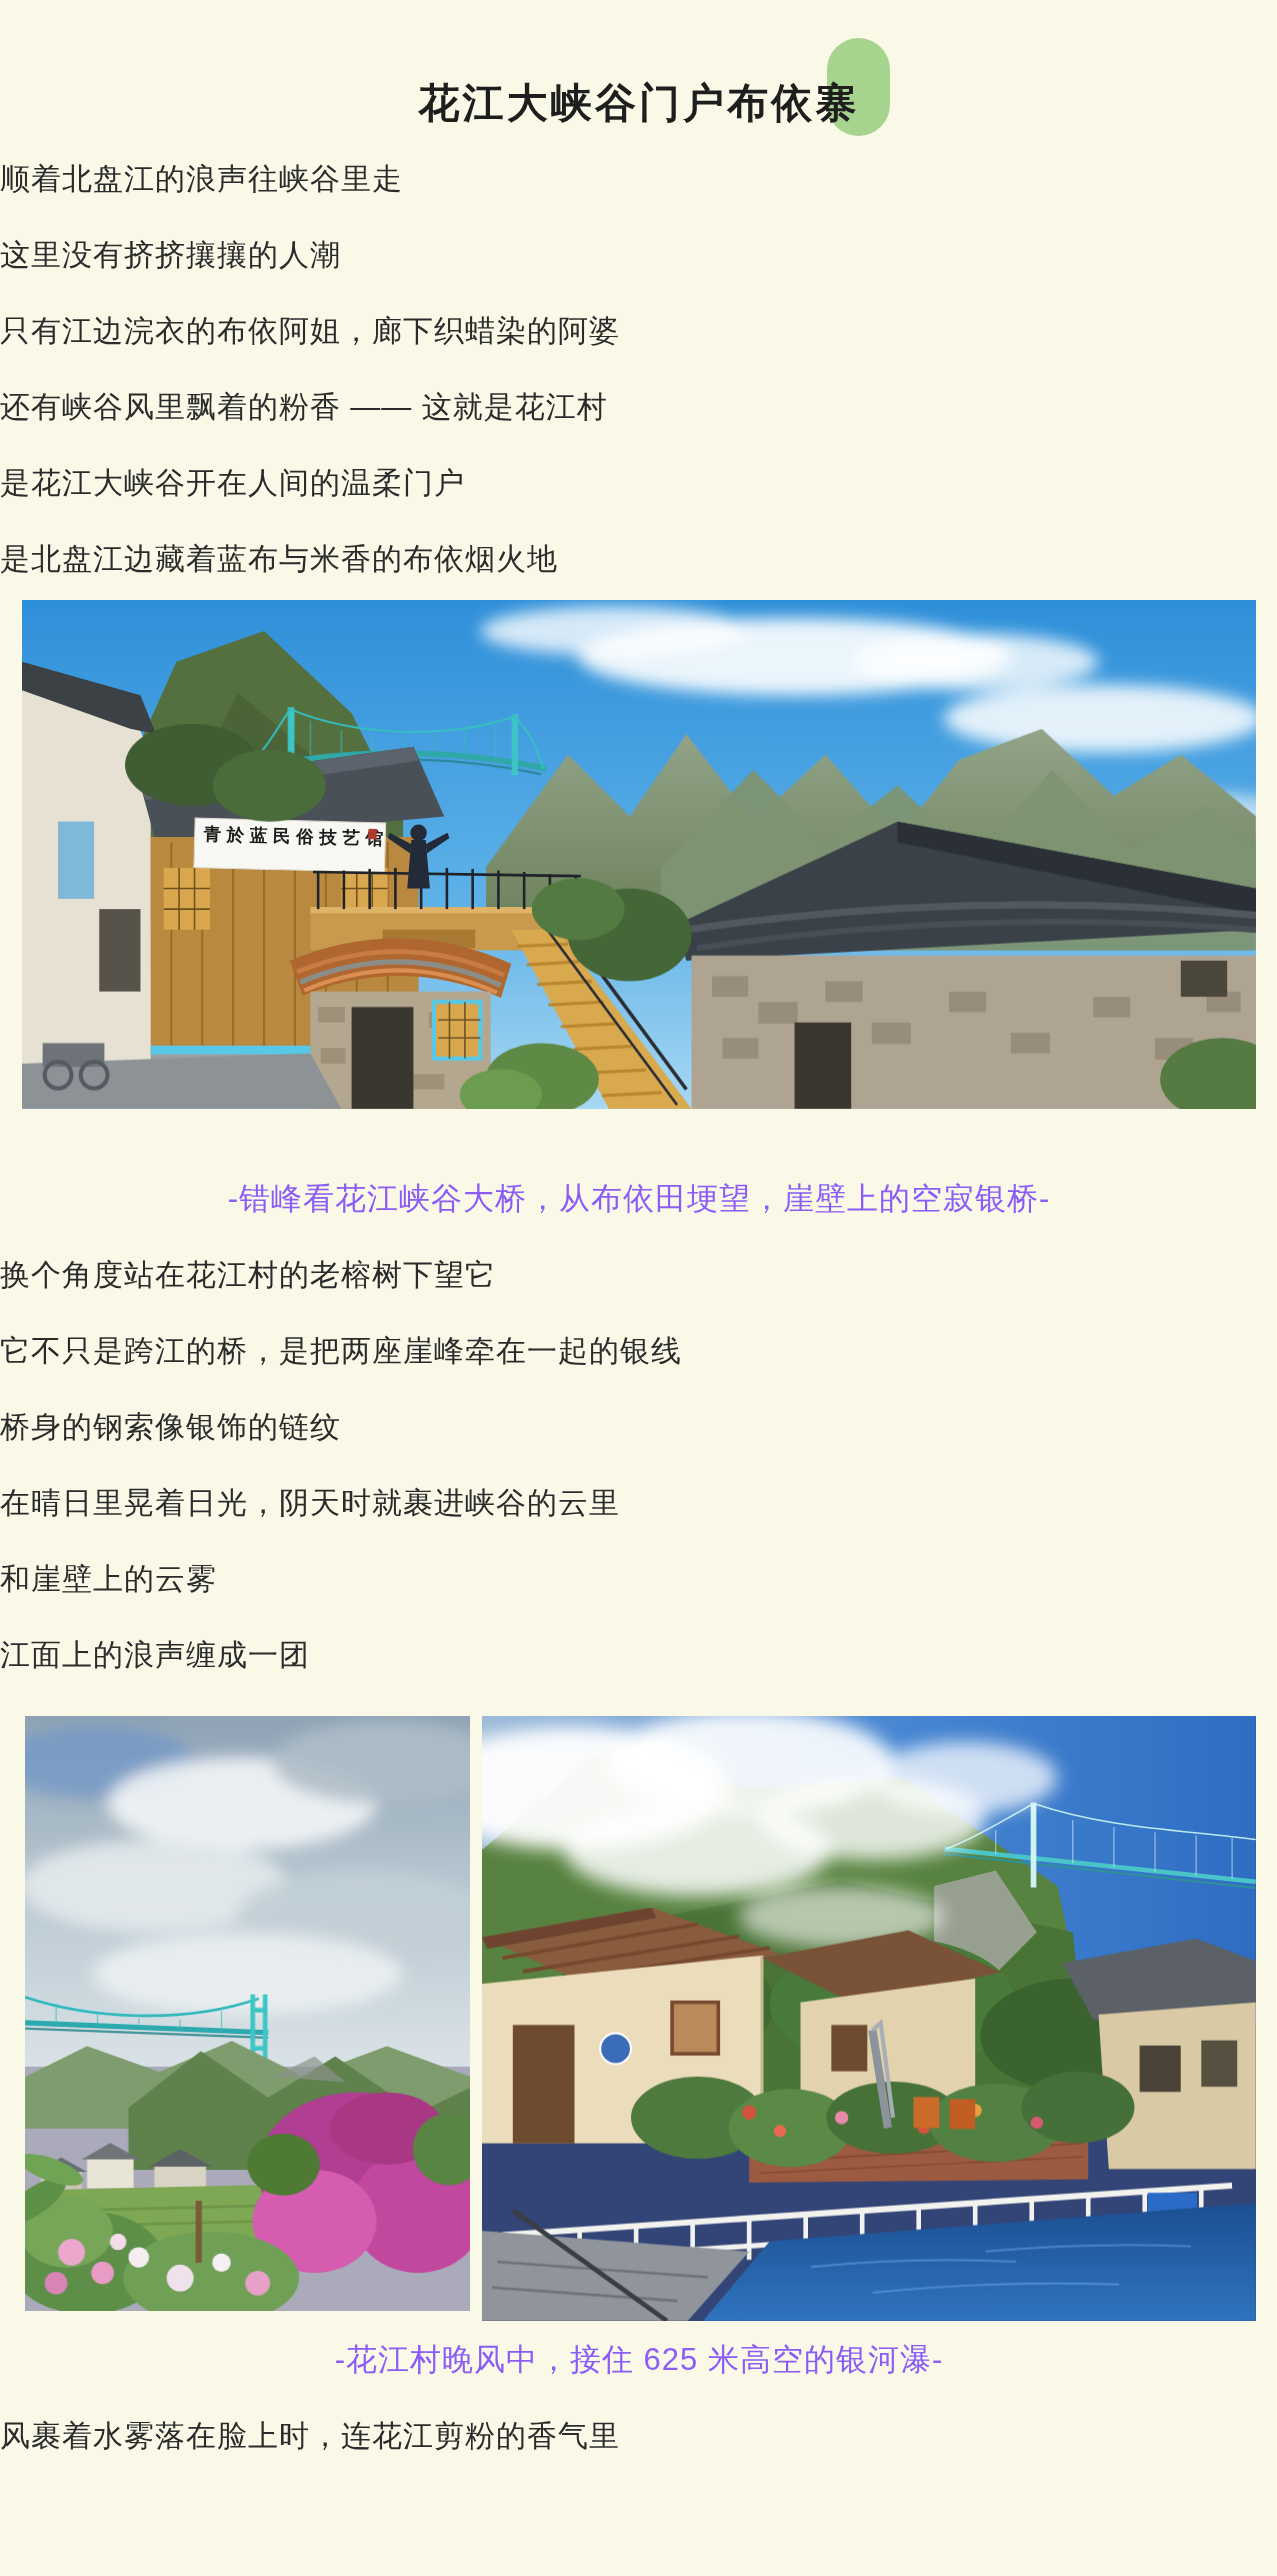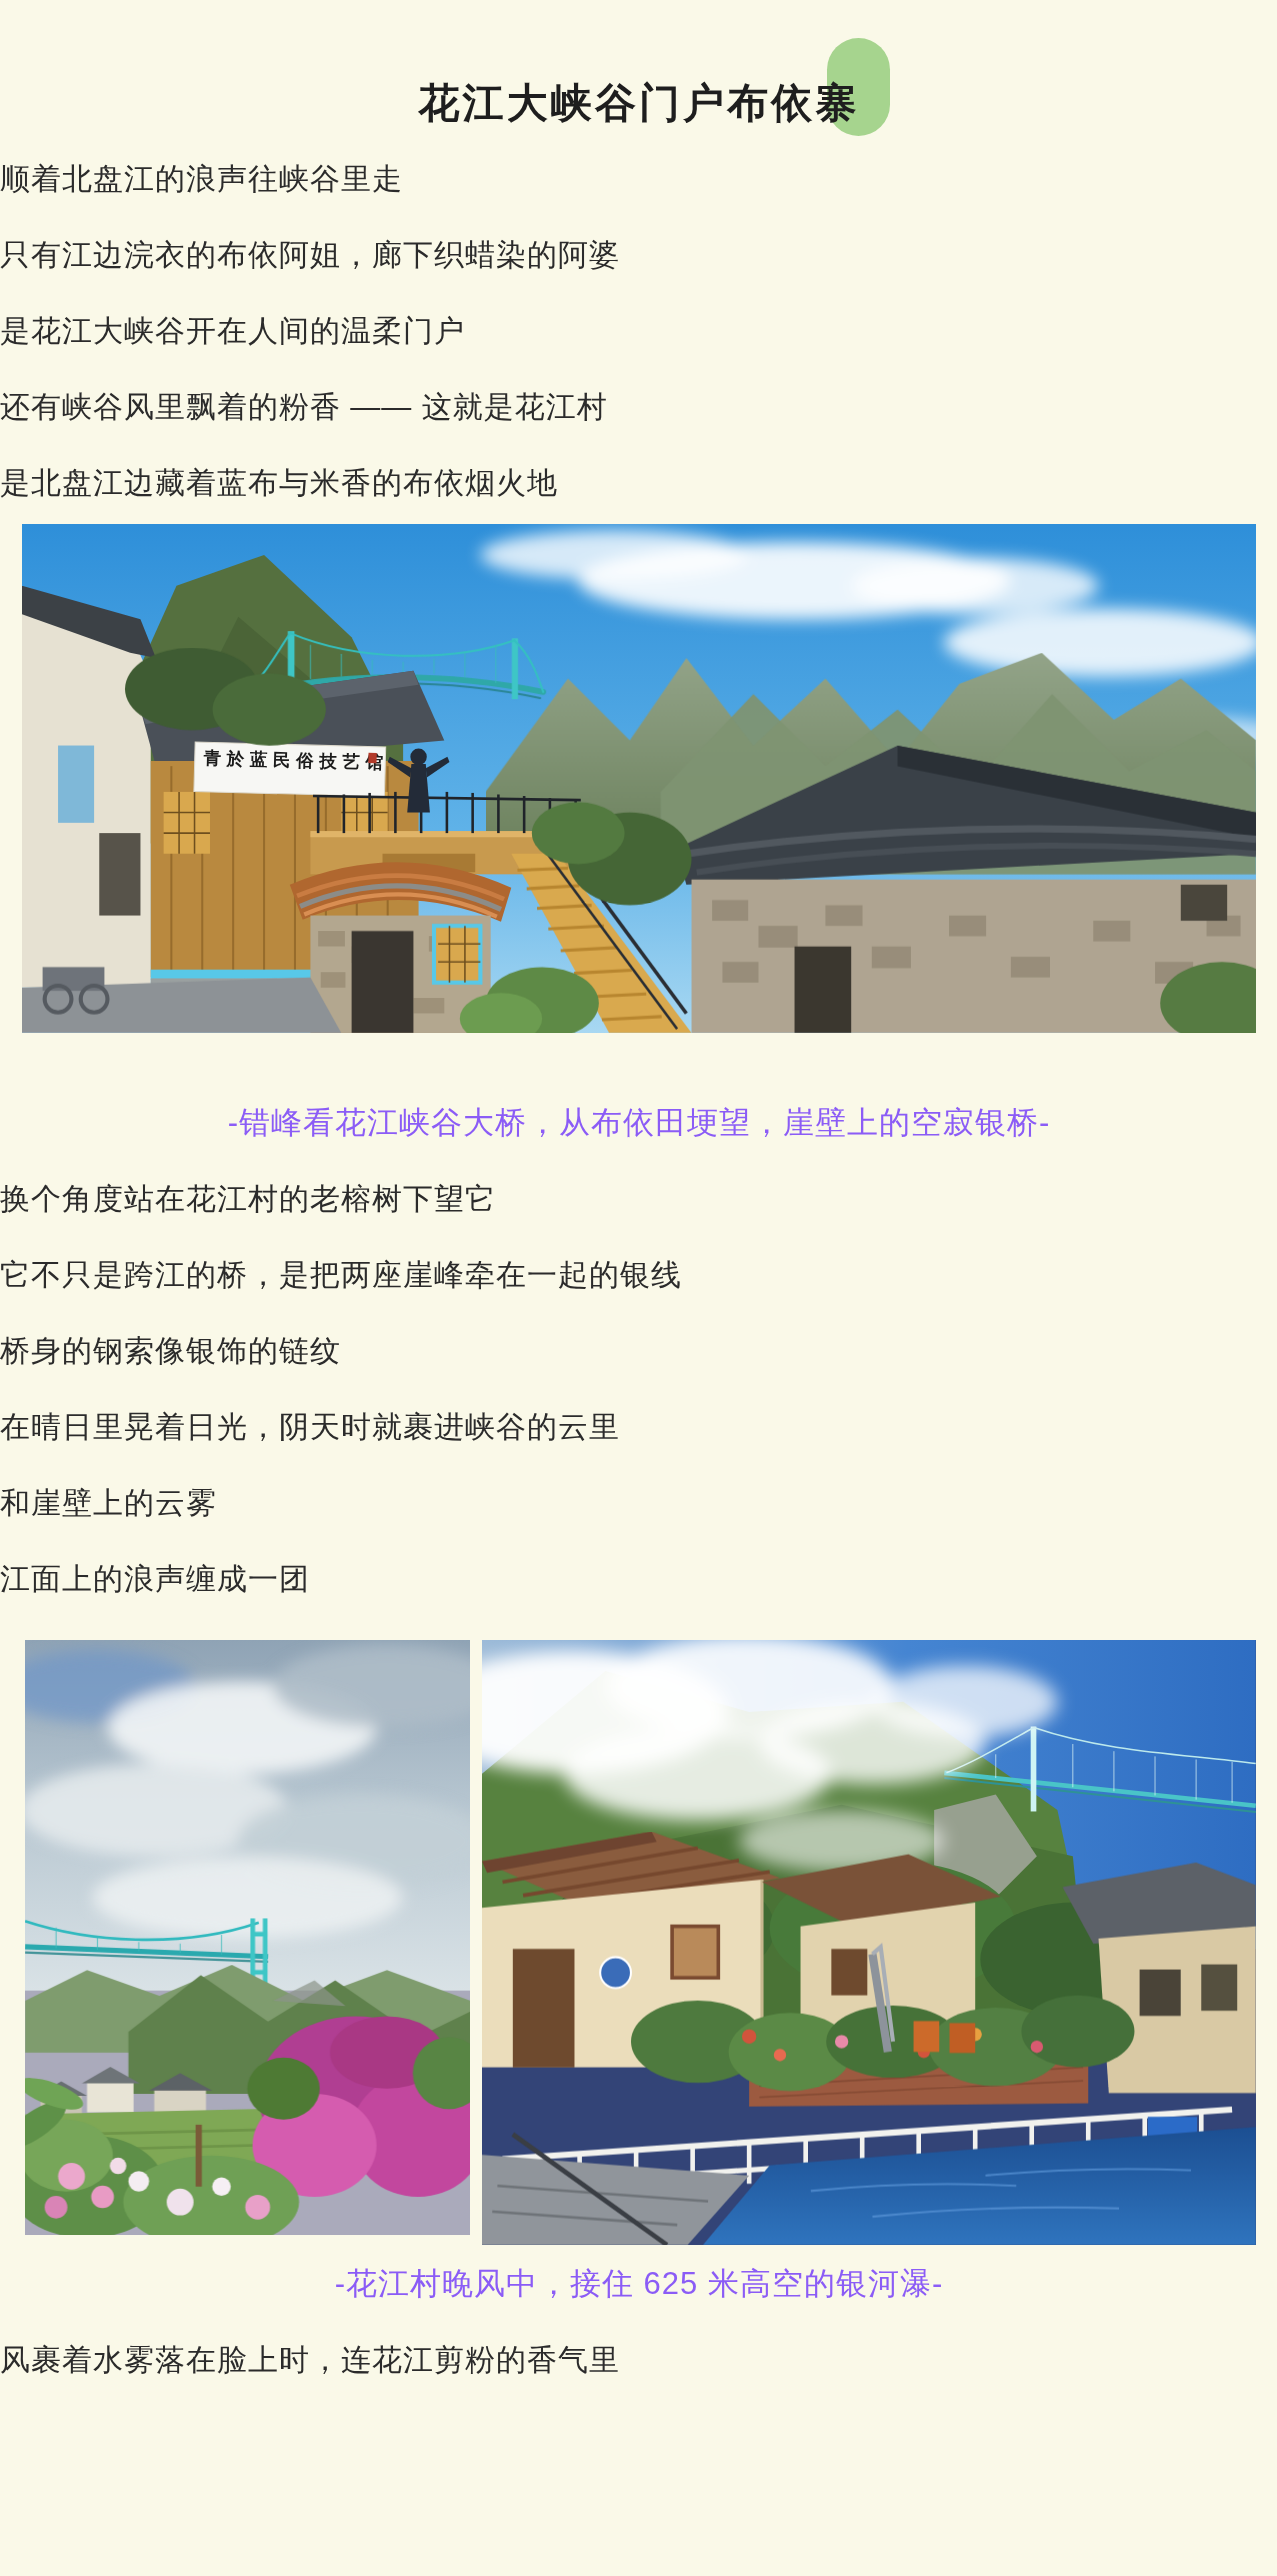--- a/index.html
+++ b/index.html
@@ -47,23 +47,24 @@
 <div class="content">
 
   <h1 class="title-line">
     <span class="title-wrap">
       <span class="green-pill"></span>
       <span class="title-text">花江大峡谷门户布依寨</span>
     </span>
   </h1>
 
   <div class="line">顺着北盘江的浪声往峡谷里走</div>
+  <div class="line">这里没有挤挤攘攘的人潮</div>
   <div class="line">只有江边浣衣的布依阿姐，廊下织蜡染的阿婆</div>
+  <div class="line">还有峡谷风里飘着的粉香 —— 这就是花江村</div>
   <div class="line">是花江大峡谷开在人间的温柔门户</div>
-  <div class="line">还有峡谷风里飘着的粉香 —— 这就是花江村</div>
   <div class="line">是北盘江边藏着蓝布与米香的布依烟火地</div>
 
   <figure class="photo" style="height:509px;margin-top:3.1px;">
     <svg viewBox="0 0 2396 988" preserveAspectRatio="none">
       <defs>
         <linearGradient id="p1sky" x1="0" y1="0" x2="0" y2="1">
           <stop offset="0" stop-color="#2E8FD9"></stop>
             <stop offset="0.6" stop-color="#5FB2E8"></stop>
             <stop offset="1" stop-color="#A8D8F2"></stop>
         </linearGradient>

